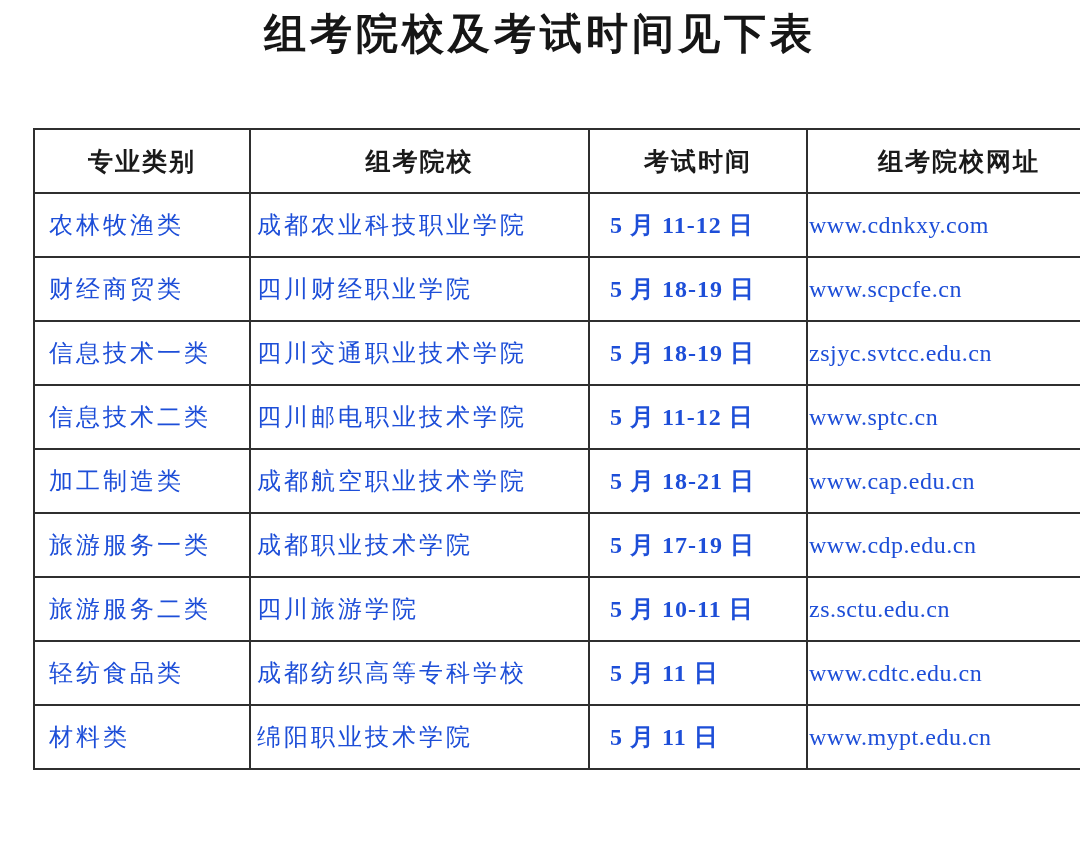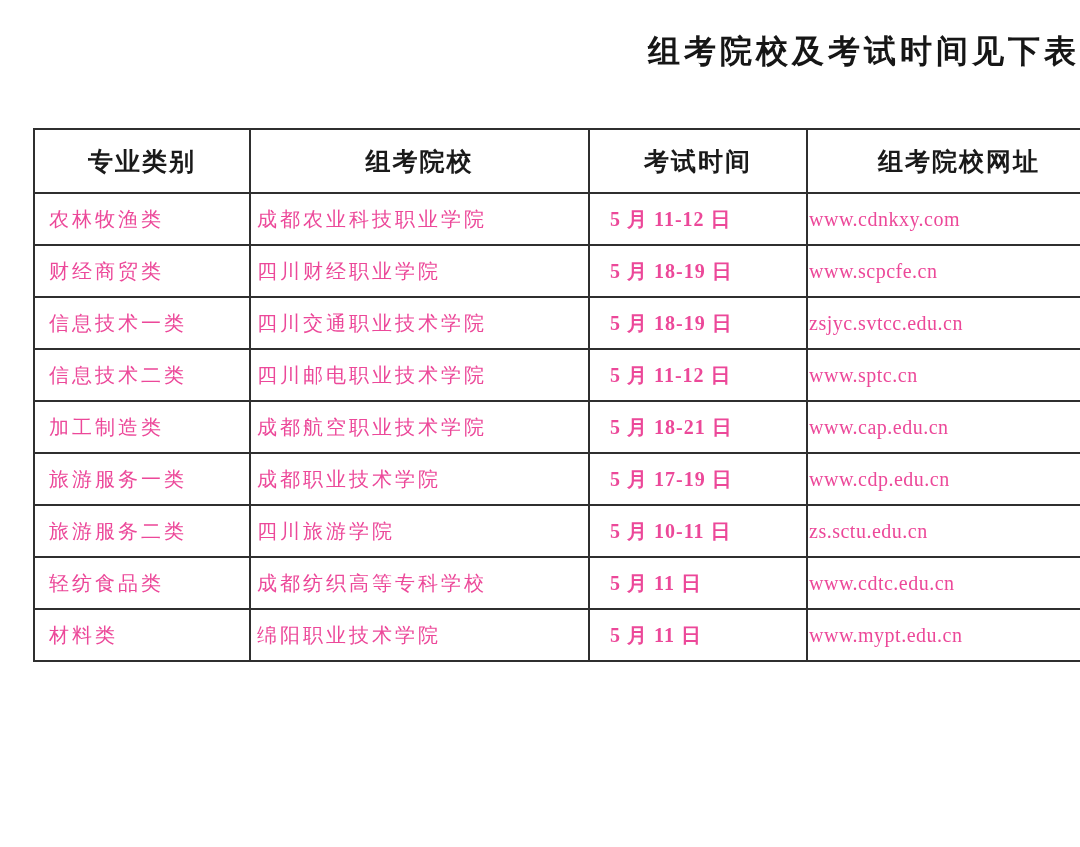--- a/index.html
+++ b/index.html
@@ -13,25 +13,25 @@
     color: #1c1c1c;
   }
   .page {
     position: relative;
     width: 1080px;
     height: 847px;
     background: #ffffff;
   }
   .doc-title {
     position: absolute;
-    top: 25px;
+    top: 8px;
     left: 0;
     width: 100%;
-    text-align: right;
-    font-size: 32px;
+    text-align: center;
+    font-size: 42px;
     font-weight: bold;
     letter-spacing: 4px;
     line-height: 52px;
     color: #161616;
   }
   table.exam-table {
     position: absolute;
     top: 128px;
     left: 1px;
     width: 1077px;
@@ -49,23 +49,23 @@
   }
   table.exam-table th {
     height: 64px;
     font-size: 25px;
     font-weight: bold;
     text-align: center;
     letter-spacing: 2px;
     color: #1a1a1a;
   }
   table.exam-table td {
-    height: 52px;
-    font-size: 20px;
-    color: #ec4899;
+    height: 64px;
+    font-size: 24px;
+    color: #1d4ed8;
   }
   td.c-category {
     padding-left: 14px;
     letter-spacing: 3px;
   }
   td.c-college {
     padding-left: 6px;
     letter-spacing: 3px;
   }
   td.c-date {

